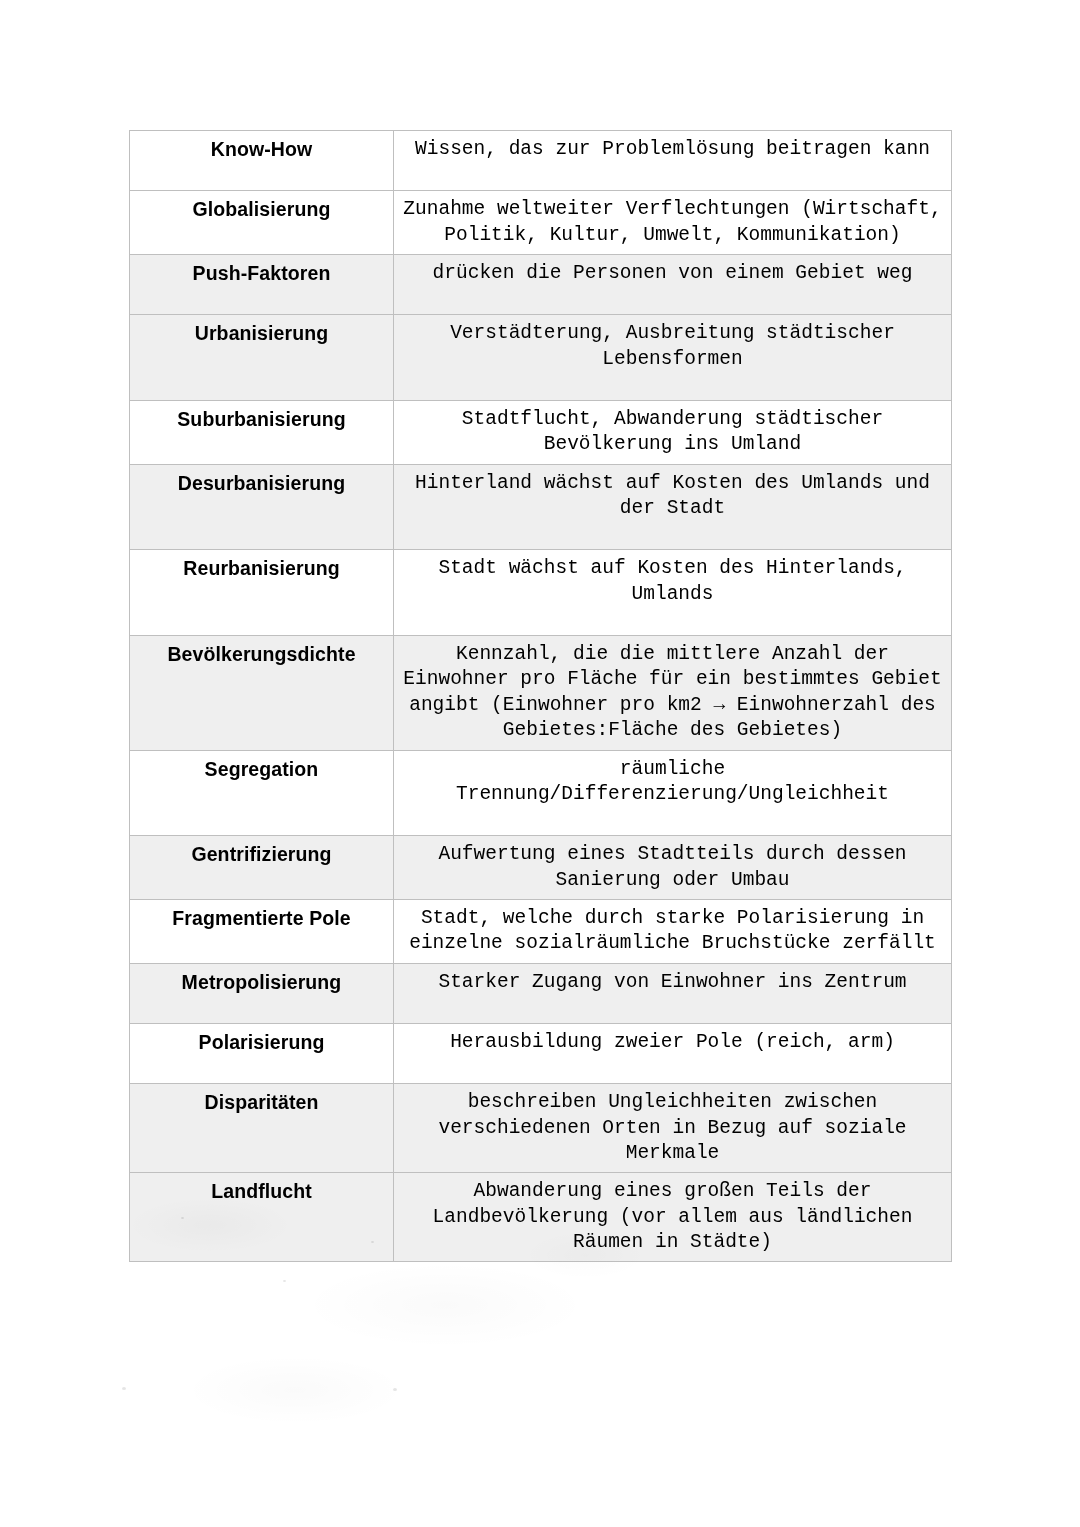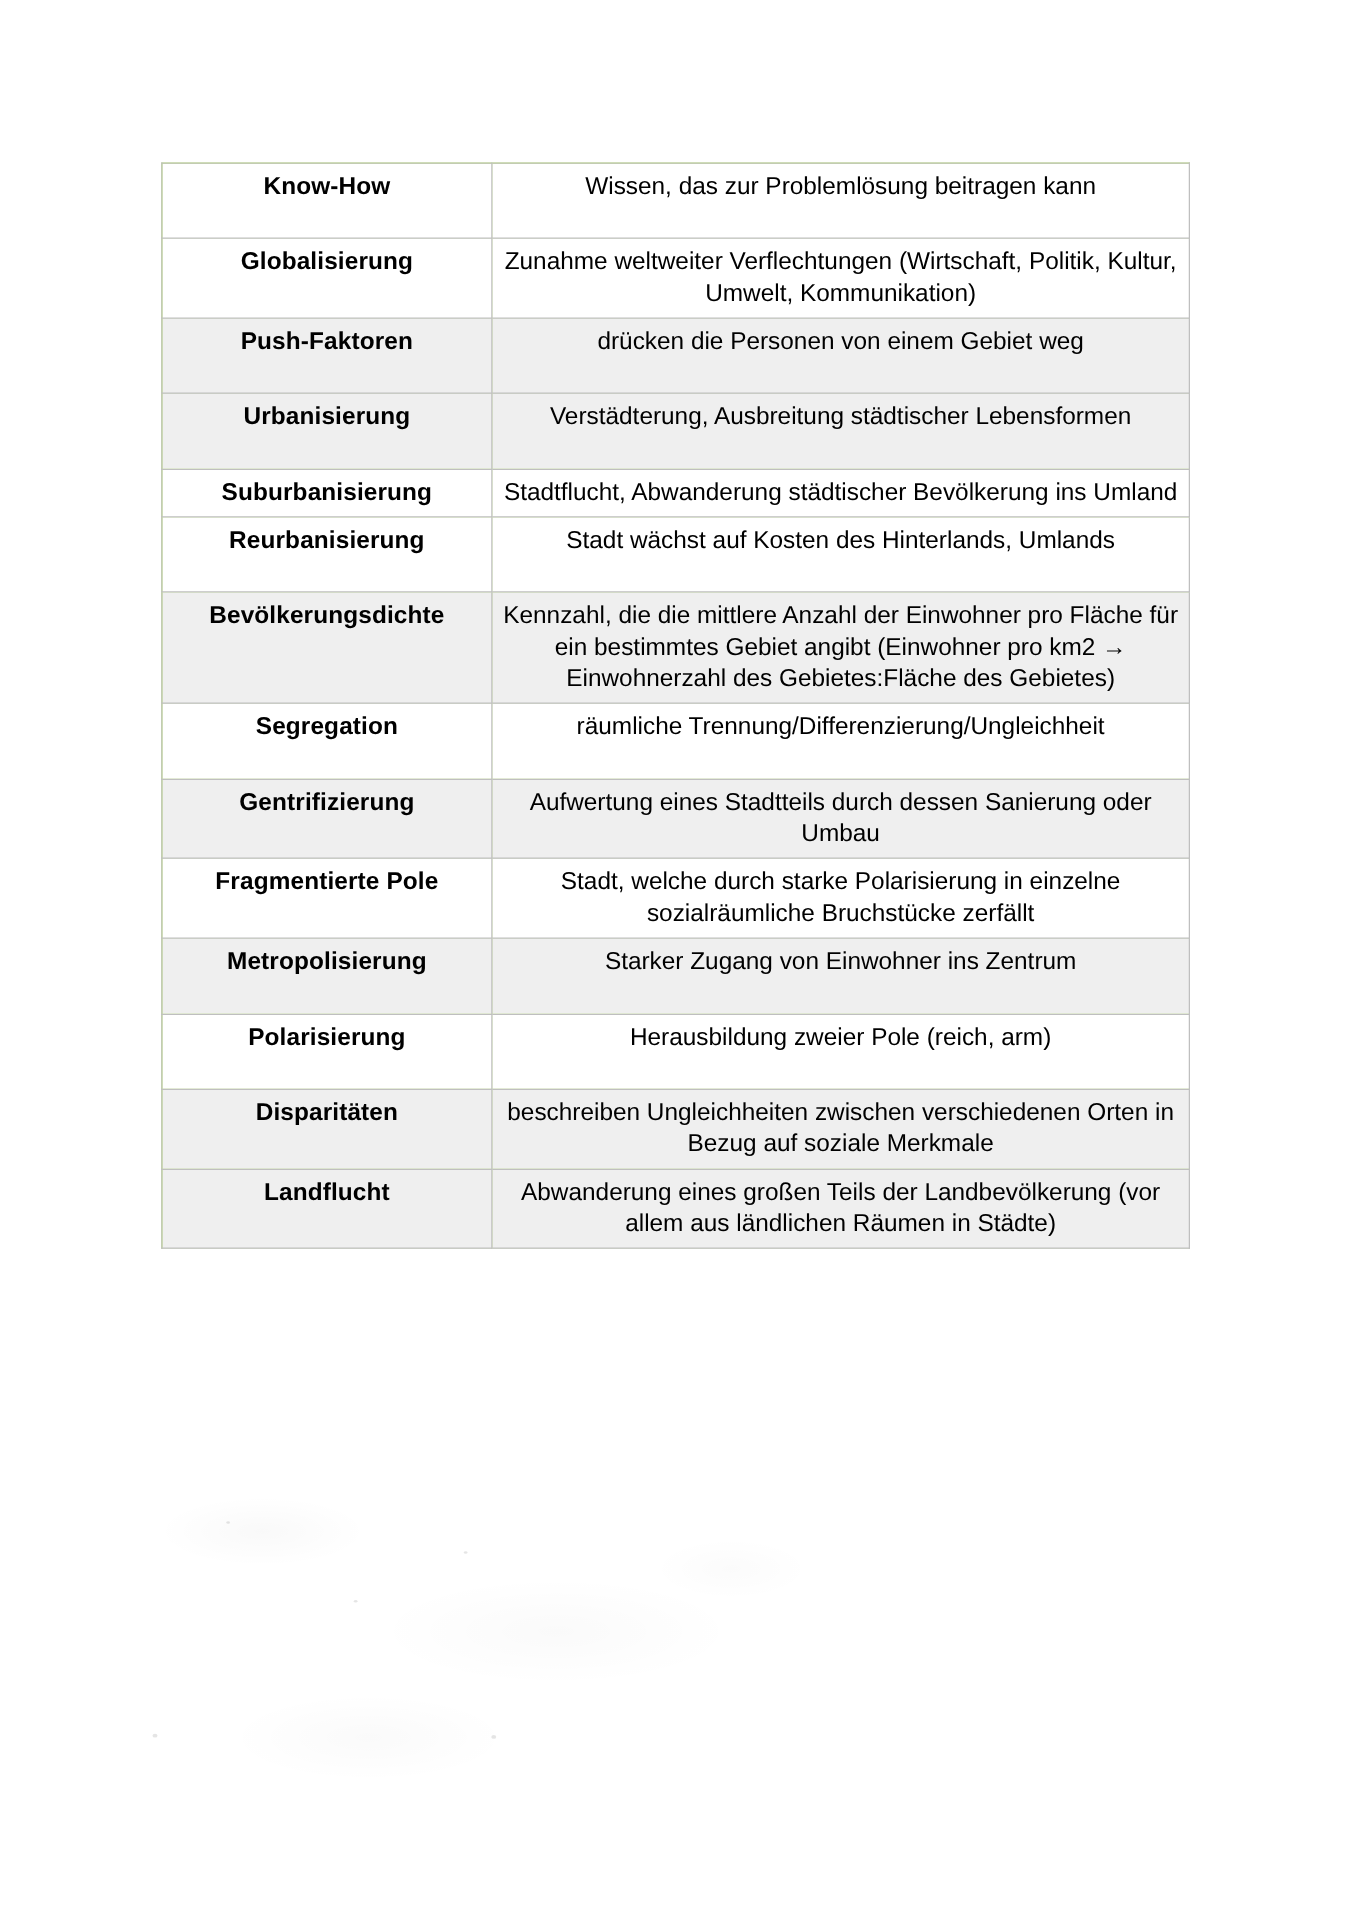--- a/index.html
+++ b/index.html
@@ -27,21 +27,21 @@
     position: absolute;
     left: 129px;
     top: 130px;
     width: 822px;
   }
 
   table.glossary-table {
     width: 822px;
     border-collapse: collapse;
     table-layout: fixed;
-    background: #bef264;
+    background: #1d4ed8;
   }
 
   table.glossary-table col.term-col  { width: 264px; }
   table.glossary-table col.def-col   { width: 558px; }
 
   table.glossary-table tr {
     background: #ffffff;
   }
   table.glossary-table tr.alt {
     background: #efefef;
@@ -57,20 +57,21 @@
     line-height: 1.30;
   }
 
   table.glossary-table td.term {
     font-weight: bold;
     letter-spacing: 0.1px;
   }
 
   table.glossary-table td.def {
     font-weight: normal;
+    font-family: Liberation Mono, monospace;
   }
   tr.tall td {
     padding-bottom: 28px;
   }
 
   
   .scan-artifact {
     position: absolute;
     left: 115px;
     top: 1195px;
@@ -114,20 +115,24 @@
             <td class="def">drücken die Personen von einem Gebiet weg</td>
           </tr>
           <tr class="alt tall">
             <td class="term">Urbanisierung</td>
             <td class="def">Verstädterung, Ausbreitung städtischer Lebensformen</td>
           </tr>
           <tr>
             <td class="term">Suburbanisierung</td>
             <td class="def">Stadtflucht, Abwanderung städtischer Bevölkerung ins Umland</td>
           </tr>
+          <tr class="alt tall">
+            <td class="term">Desurbanisierung</td>
+            <td class="def">Hinterland wächst auf Kosten des Umlands und der Stadt</td>
+          </tr>
           <tr class="tall">
             <td class="term">Reurbanisierung</td>
             <td class="def">Stadt wächst auf Kosten des Hinterlands, Umlands</td>
           </tr>
           <tr class="alt">
             <td class="term">Bevölkerungsdichte</td>
             <td class="def">Kennzahl, die die mittlere Anzahl der Einwohner pro Fläche für ein bestimmtes Gebiet angibt (Einwohner pro km2 → Einwohnerzahl des Gebietes:Fläche des Gebietes)</td>
           </tr>
           <tr class="tall">
             <td class="term">Segregation</td>

